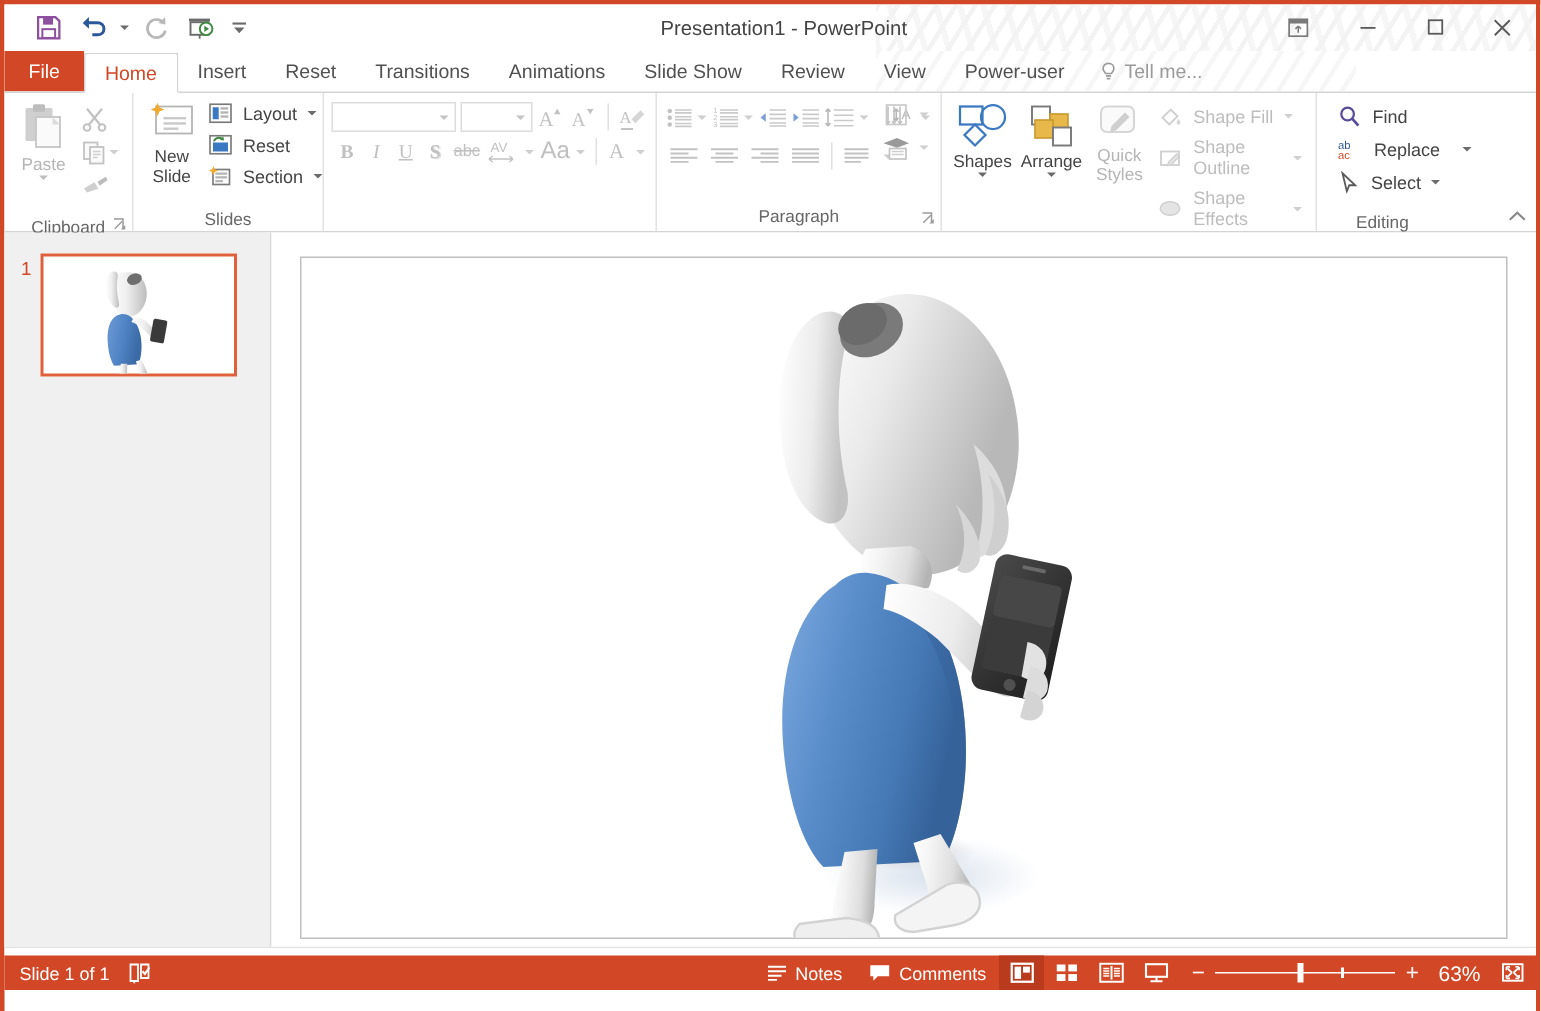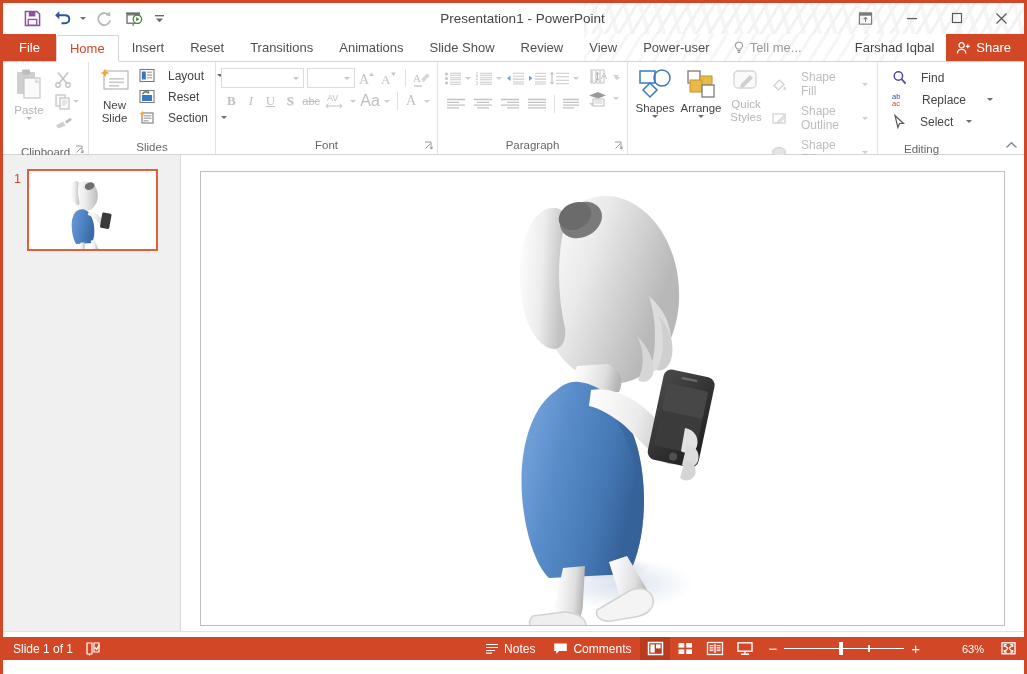--- a/index.html
+++ b/index.html
@@ -89,21 +89,21 @@
   }
   .rlabel .dlg {
     position:absolute; right:4px; bottom:2px; font-size:9px; color:#9a9a9a;
   }
   .bigbtn {
     display:flex; flex-direction:column; align-items:center; justify-content:flex-start;
     padding:2px 4px; width:auto;
   }
   .bigbtn .lbl { font-size:11.5px; color:#444; line-height:12px; text-align:center; margin-top:2px;}
   .bigbtn.dim .lbl { color:#b5b5b5; }
-  .srow-item { display:flex; align-items:center; gap:13px; padding:2px 4px; font-size:12px; color:#444;}
+  .srow-item { display:flex; align-items:center; gap:7px; padding:2px 4px; font-size:12px; color:#444;}
   .srow-item.dim { color:#bdbdbd; }
   .ico { display:inline-flex; align-items:center; justify-content:center; }
   .colstack { display:flex; flex-direction:column; gap:1px; justify-content:flex-start; }
 
   
   .fontbox { border:1px solid #dcdcdc; background:#fff; height:20px; display:flex; align-items:center; }
   .fontbox .fcaret { margin-left:auto; margin-right:4px; }
   .fgrid { display:flex; flex-direction:column; gap:3px; }
   .frow { display:flex; align-items:center; gap:3px; }
   .fbtn { width:22px;height:20px; display:flex;align-items:center;justify-content:center; font-size:13px; color:#c0c0c0;}
@@ -154,21 +154,21 @@
   .sb-left { display:flex; align-items:center; gap:12px; padding-left:10px; }
   .sb-right { margin-left:auto; display:flex; align-items:center; }
   .sb-item { display:flex; align-items:center; gap:5px; padding:0 9px; height:23px; }
   .viewbtn { width:30px; height:23px; display:flex;align-items:center;justify-content:center; }
   .viewbtn.active { background:#b93a1d; }
   .zoomwrap { display:flex; align-items:center; gap:7px; padding:0 8px; }
   .zoomtrack { width:120px; height:23px; position:relative; display:flex; align-items:center; }
   .zoomline { width:100%; height:1.5px; background:#fff; }
   .zoomhandle { position:absolute; left:55px; width:4px; height:13px; background:#fff; }
   .zoommid { position:absolute; left:84px; width:1.5px; height:7px; background:#fff; }
-  .zoompct { width:38px; text-align:center; font-size:11px;margin-left:26px; }
+  .zoompct { width:38px; text-align:center; font-size:14px; }
 </style>
 </head>
 <body>
 
 <div id="app">
 
   <div class="titlebar">
     <div class="tb-deco"></div>
 
     <div class="qat">
@@ -253,33 +253,20 @@
     <div class="tab">Power-user</div>
     <div class="tellme">
       <span class="ico">
         <svg width="12" height="14" viewBox="0 0 12 14">
             <path d="M6 1.2c2.1 0 3.6 1.5 3.6 3.4 0 1.6-1.2 2.4-1.6 3.4H4C3.6 7 2.4 6.2 2.4 4.6 2.4 2.7 3.9 1.2 6 1.2z" fill="none" stroke="#9a9a9a" stroke-width="1.1"></path>
             <path d="M4.3 9.6h3.4M4.8 11.4h2.4" stroke="#9a9a9a" stroke-width="1.1"></path>
           </svg>
       </span>
       <span>Tell me...</span>
     </div>
-    <div class="tabright">
-      <div class="username">Farshad Iqbal</div>
-      <div class="share-btn">
-        <span class="ico">
-          <svg width="15" height="14" viewBox="0 0 15 14">
-              <circle cx="5.6" cy="4.3" r="2.6" fill="none" stroke="#fff" stroke-width="1.3"></circle>
-              <path d="M1.4 12.4c0-2.6 1.9-4.1 4.2-4.1s4.2 1.5 4.2 4.1" fill="none" stroke="#fff" stroke-width="1.3"></path>
-              <path d="M11.8 3.3v4M9.8 5.3h4" stroke="#fff" stroke-width="1.2"></path>
-            </svg>
-        </span>
-        <span>Share</span>
-      </div>
-    </div>
   </div>
 
   <div class="ribbon">
 
     <div class="rgroup" style="width:85px">
       <div class="rbody" style="padding-top:4px">
         <div class="bigbtn dim" style="width:44px">
           <span class="ico">
             <svg width="32" height="34" viewBox="0 0 32 34">
                 <rect x="4" y="4" width="18" height="22" rx="1" fill="#cfcfcf"></rect>
@@ -460,30 +447,20 @@
             <div class="fbtn" style="width:20px">
               <svg width="16" height="18" viewBox="0 0 16 18">
                   <text x="2" y="13" font-family="Liberation Serif, serif" font-size="14" fill="#c2c2c2">A</text>
                 </svg>
             </div>
             <div class="ico" style="width:12px">
                 <span class="caret" style="border-top-color:#cfcfcf"></span>
               </div>
           </div>
         </div>
-      </div>
-      <div class="rlabel">
-        <span>Font</span>
-        <span class="dlg">
-          <svg width="9" height="9" viewBox="0 0 9 9">
-              <path d="M1 1h6v6" fill="none" stroke="#9a9a9a" stroke-width="1"></path>
-              <path d="M1.5 7.5l5-5" stroke="#9a9a9a" stroke-width="1"></path>
-              <path d="M5.5 8h3v-3" fill="#9a9a9a"></path>
-            </svg>
-        </span>
       </div>
     </div>
 
     <div class="rgroup" style="width:190px">
       <div class="rbody" style="padding-top:6px">
         <div class="pgrid" style="width:100%">
           <div class="prow">
             <div class="pbtn">
               <svg width="18" height="15" viewBox="0 0 18 15">
                   <circle cx="2.5" cy="3" r="1.5" fill="#c2c2c2"></circle>

